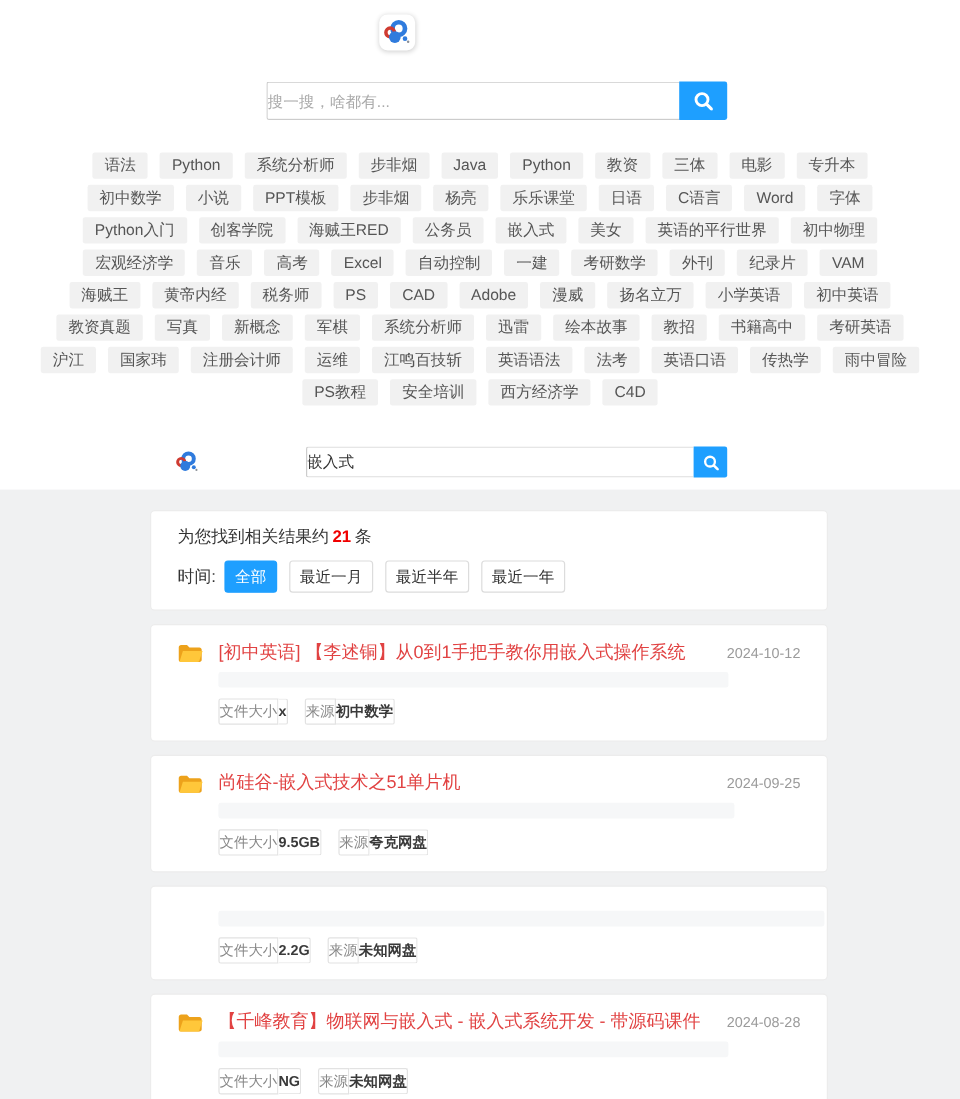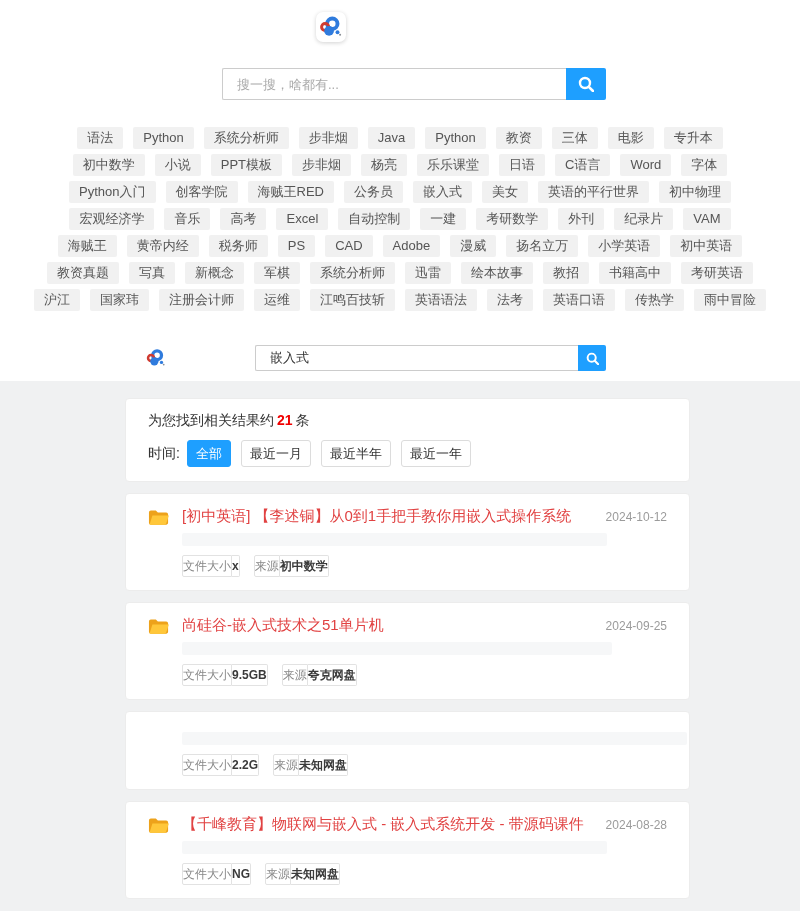--- a/index.html
+++ b/index.html
@@ -20,21 +20,21 @@
   .logo svg { width:26px; height:26px; }
   .logo--small { width:22px; height:22px; box-shadow:none; border-radius:4px; }
   .logo--small svg { width:22px; height:22px; }
 
   
   .hero { padding-top:12px; }
   .hero-logo { margin-left:316px; }
   .searchbar { display:flex; width:384px; margin:26px 0 0 222px; }
   .search-input {
     flex:1; height:32px; border:1px solid #ccc; border-right:none;
-    border-radius:2px 0 0 2px; padding:0 14px; font-size:13px; color:#333; outline:none;
+    border-radius:2px 0 0 2px; padding:0 0; font-size:13px; color:#333; outline:none;
     font-family:inherit;
   }
   .search-input::placeholder { color:#aaa; }
   .search-btn {
     width:40px; height:32px; border:none; background:#1E9FFF; cursor:pointer;
     border-radius:0 2px 2px 0; display:flex; align-items:center; justify-content:center;
   }
   .search-btn svg { width:16px; height:16px; }
 
   
@@ -208,20 +208,26 @@
           <button class="tag">国家玮</button>
           <button class="tag">注册会计师</button>
           <button class="tag">运维</button>
           <button class="tag">江鸣百技斩</button>
           <button class="tag">英语语法</button>
           <button class="tag">法考</button>
           <button class="tag">英语口语</button>
           <button class="tag">传热学</button>
           <button class="tag">雨中冒险</button>
         </div>
+        <div class="tag-row">
+          <button class="tag">PS教程</button>
+          <button class="tag">安全培训</button>
+          <button class="tag">西方经济学</button>
+          <button class="tag">C4D</button>
+        </div>
       </div>
   </section>
 
   <section class="mini-header">
     <div class="logo logo--small">
       <svg viewBox="0 0 40 40">
           <use href="#logo-glyph"></use>
         </svg>
     </div>
     <div class="searchbar searchbar--small">

